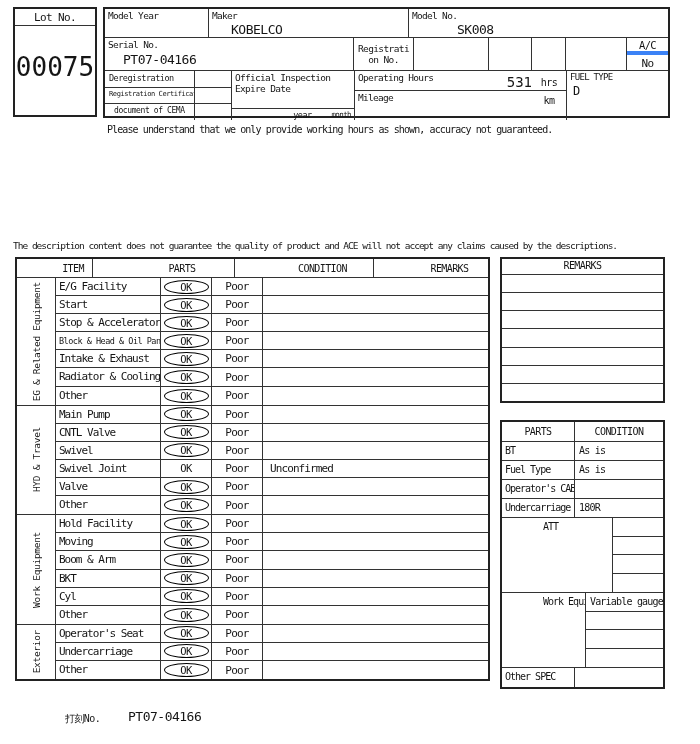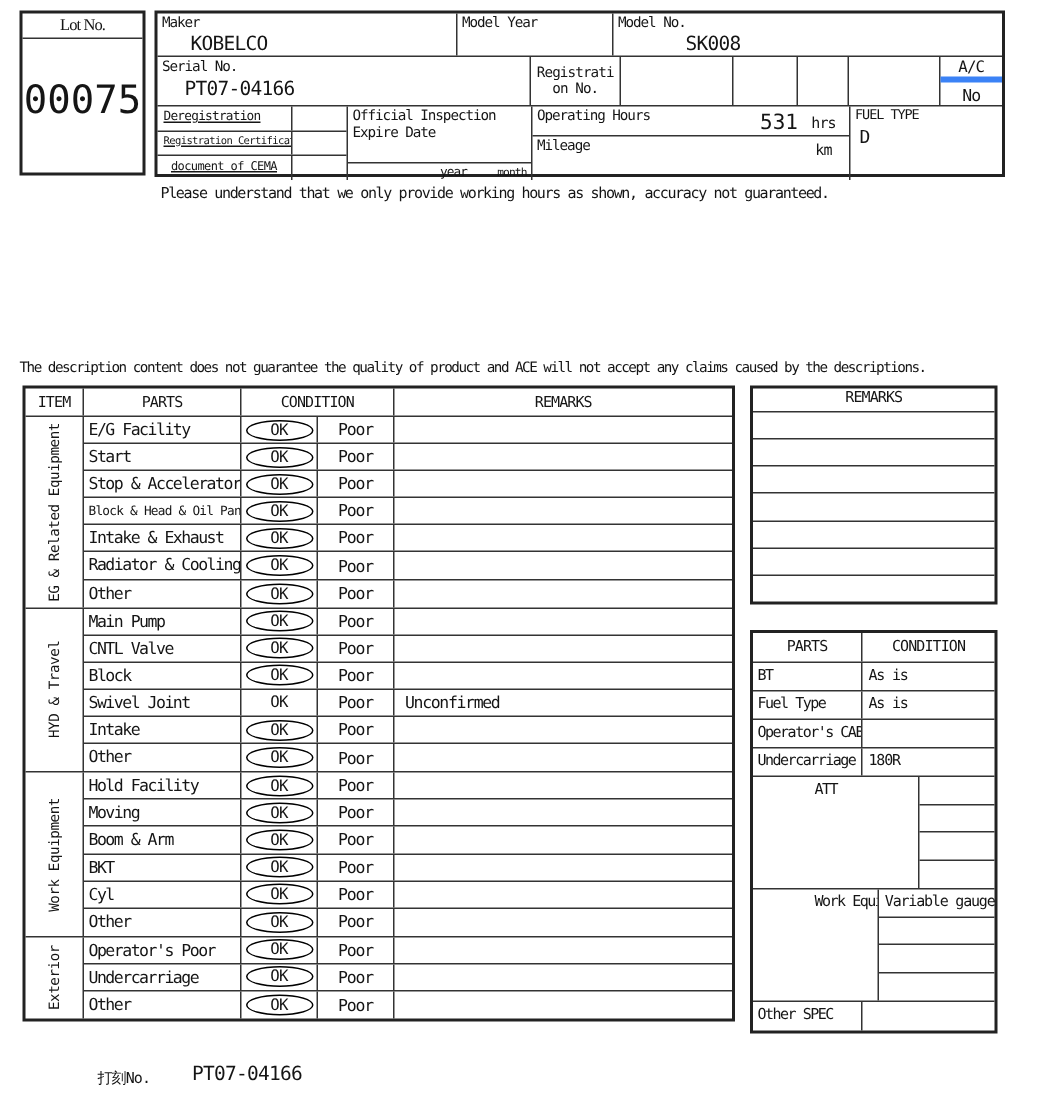--- a/index.html
+++ b/index.html
@@ -6,21 +6,21 @@
   html,body { background:#fff; }
   .page {
     position: relative; width: 700px; height: 744px; background: #fff;
     font-family: "DejaVu Sans Mono", monospace; color: #151515;
     letter-spacing: -0.6px; overflow: hidden;
   }
   .abs { position: absolute; }
 
   
   .lot { left:13px; top:7px; width:84px; height:110px; border:2px solid #222; display:flex; flex-direction:column; }
-  .lot-label { height:17px; border-bottom:1px solid #333; text-align:center; font-size:11px; padding-top:2px;font-family:Liberation Serif, serif; }
+  .lot-label { height:17px; border-bottom:1px solid #333; text-align:center; font-size:11px; padding-top:2px; }
   .lot-value { flex:1; display:flex; align-items:center; justify-content:center; font-size:26px; letter-spacing:0; padding-bottom:8px; }
 
   .hdr { left:103px; top:7px; width:567px; height:111px; border:2px solid #222; display:flex; flex-direction:column; background:#fff; }
   .hrow { display:flex; }
   .r1 { height:32px; border-bottom:1px solid #333; }
   .r2 { height:36px; border-bottom:1px solid #333; }
   .r3 { flex:1; }
   .cell { position:relative; }
   .br { border-right:1px solid #333; }
   .lbl { font-size:9.5px; padding:1px 0 0 3px; white-space:nowrap; letter-spacing:-0.7px; }
@@ -30,21 +30,21 @@
   .modelyear { width:104px; }
   .modelno { flex:1; } .modelno .val { padding-left:48px; margin-top:1px; }
 
   .serial { width:249px; } .serial .val { padding-left:18px; margin-top:2px; }
   .regno { width:60px; display:flex; flex-direction:column; align-items:center; justify-content:center; font-size:9.5px; line-height:11px; text-align:right; }
   .e1 { width:75px; } .e2 { width:43px; } .e3 { width:34px; } .e4 { width:61px; }
   .accol { flex:1; display:flex; flex-direction:column; }
   .ac-top { height:17px; border-bottom:4px solid #3b82f6; text-align:center; font-size:10.5px; padding-top:1px; }
   .ac-bot { flex:1; text-align:center; font-size:11px; padding-top:2px; }
 
-  .docblock { width:127px; display:flex; flex-direction:column;text-decoration:underline; }
+  .docblock { width:127px; display:flex; flex-direction:column; }
   .docrow { flex:1; display:flex; border-bottom:1px solid #333; }
   .docrow:last-child { border-bottom:none; }
   .doclbl { flex:1; white-space:nowrap; overflow:hidden; padding:2px 0 0 4px; }
   .docchk { width:37px; border-left:1px solid #333; }
   .f9 { font-size:8.5px; letter-spacing:-0.5px; }
   .f7 { font-size:7px; letter-spacing:-0.4px; }
   .f8 { font-size:8px; letter-spacing:-0.4px; padding-left:9px; }
 
   .official { width:123px; display:flex; flex-direction:column;gap:14px; }
   .off-top { flex:1; font-size:9.5px; line-height:11px; padding:1px 0 0 3px; letter-spacing:-0.7px; }
@@ -62,21 +62,21 @@
   .fuel { flex:1; }
   .fuel .lbl { font-size:9px; }
   .fuel .val { font-size:12px; padding-left:6px; margin-top:2px; }
 
   .notice1 { left:107px; top:124px; font-size:10px; letter-spacing:-0.9px; white-space:nowrap; }
   .notice2 { left:13px; top:240px; font-size:9.5px; letter-spacing:-1px; white-space:nowrap; }
 
   
   .maintbl { left:15px; top:257px; width:475px; border:2px solid #222; background:#fff; }
   .mth { display:flex; height:19px; border-bottom:1px solid #333; font-size:10px; }
-  .mth > div { display:flex; align-items:center; justify-content:center; }
+  .mth > div { display:flex; align-items:center; justify-content:center;margin-left:37px; }
   .h-item { width:39px; border-right:1px solid #333; }
   .h-parts { width:105px; border-right:1px solid #333; }
   .h-cond { width:102px; border-right:1px solid #333; }
   .h-rem { flex:1; }
 
   .sect { display:flex; border-bottom:1px solid #333; }
   .sect:last-child { border-bottom:none; }
   .sect-label { width:39px; border-right:1px solid #333; display:flex; align-items:center; justify-content:center; }
   .vtext { writing-mode:vertical-rl; transform:rotate(180deg); font-size:9.5px; letter-spacing:-0.3px; white-space:nowrap; }
   .rows { flex:1; }
@@ -121,27 +121,27 @@
 
 <div class="page">
 
   <div class="abs lot">
     <div class="lot-label">Lot No.</div>
     <div class="lot-value">00075</div>
   </div>
 
   <div class="abs hdr">
     <div class="hrow r1">
+      <div class="cell br modelyear">
+        <div class="lbl">Model Year</div>
+        <div class="val"></div>
+      </div>
       <div class="cell br maker">
         <div class="lbl">Maker</div>
         <div class="val">KOBELCO</div>
-      </div>
-      <div class="cell br modelyear">
-        <div class="lbl">Model Year</div>
-        <div class="val"></div>
       </div>
       <div class="cell modelno">
         <div class="lbl">Model No.</div>
         <div class="val">SK008</div>
       </div>
     </div>
     <div class="hrow r2">
       <div class="cell br serial">
         <div class="lbl">Serial No.</div>
         <div class="val">PT07-04166</div>
@@ -310,41 +310,41 @@
           <div class="c-part">CNTL Valve</div>
           <div class="c-ok">
               <span class="okwrap circled">
                 <span>OK</span>
               </span>
             </div>
           <div class="c-poor">Poor</div>
           <div class="c-rem"></div>
         </div>
         <div class="trow">
-          <div class="c-part">Block</div>
+          <div class="c-part">Swivel</div>
           <div class="c-ok">
               <span class="okwrap circled">
                 <span>OK</span>
               </span>
             </div>
           <div class="c-poor">Poor</div>
           <div class="c-rem"></div>
         </div>
         <div class="trow">
           <div class="c-part">Swivel Joint</div>
           <div class="c-ok">
               <span class="okwrap">
                 <span>OK</span>
               </span>
             </div>
           <div class="c-poor">Poor</div>
           <div class="c-rem">Unconfirmed</div>
         </div>
         <div class="trow">
-          <div class="c-part">Intake</div>
+          <div class="c-part">Valve</div>
           <div class="c-ok">
               <span class="okwrap circled">
                 <span>OK</span>
               </span>
             </div>
           <div class="c-poor">Poor</div>
           <div class="c-rem"></div>
         </div>
         <div class="trow">
           <div class="c-part">Other</div>
@@ -426,21 +426,21 @@
         </div>
       </div>
     </div>
 
     <div class="sect">
       <div class="sect-label">
           <span class="vtext">Exterior</span>
         </div>
       <div class="rows">
         <div class="trow">
-          <div class="c-part">Operator's Poor</div>
+          <div class="c-part">Operator's Seat</div>
           <div class="c-ok">
               <span class="okwrap circled">
                 <span>OK</span>
               </span>
             </div>
           <div class="c-poor">Poor</div>
           <div class="c-rem"></div>
         </div>
         <div class="trow">
           <div class="c-part">Undercarriage</div>

